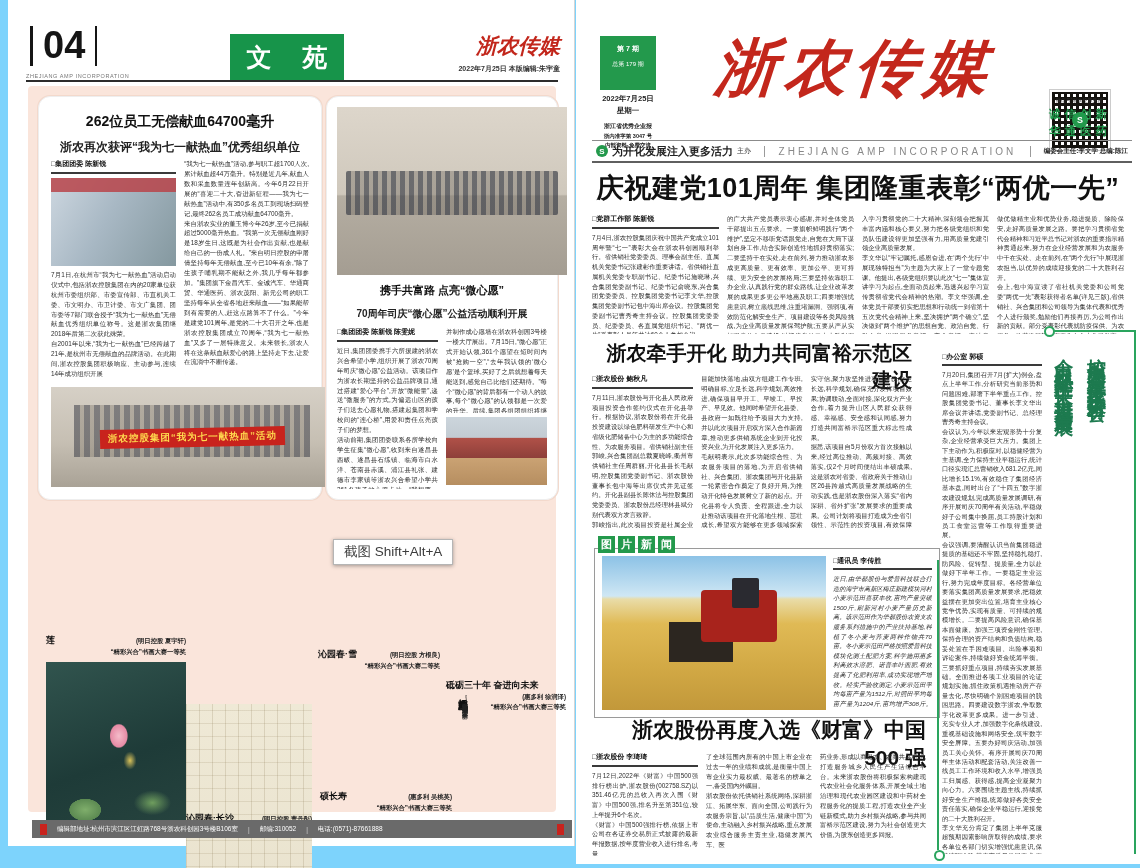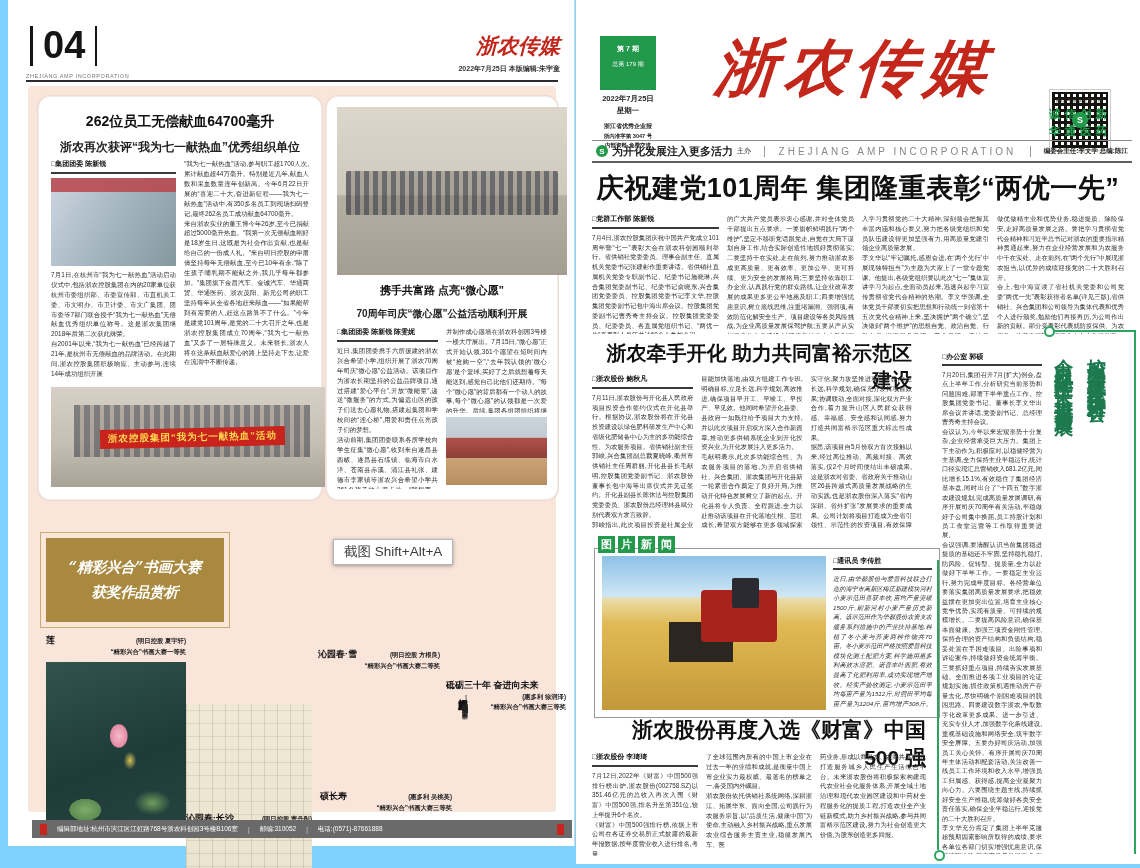--- a/index.html
+++ b/index.html
@@ -94,20 +94,21 @@
 </head>
 <body>
 
 <div id="canvas">
 
   <div class="page" id="page-left">
 
     <div class="abs pnum" style="left:22px;top:26px;">04</div>
     <div class="abs" style="left:18px;top:73px;font-size:5.5px;color:#777;letter-spacing:.6px;">ZHEJIANG AMP INCORPORATION</div>
     <div class="abs header-line" style="left:18px;top:80px;width:532px;"></div>
+    <div class="abs sec-box" style="left:222px;top:34px;width:102px;height:46px;">文 苑</div>
     <div class="abs red-logo" style="left:420px;top:32px;width:132px;font-size:21px;text-align:right;">浙农传媒</div>
     <div class="abs" style="left:360px;top:64px;width:192px;font-size:7px;font-weight:bold;color:#333;text-align:right;">2022年7月25日  本版编辑:朱宇童</div>
 
     <div class="abs pink" style="left:20px;top:86px;width:528px;height:726px;"></div>
 
     <div class="abs card" style="left:30px;top:96px;width:282px;height:402px;">
       <div class="abs a-title" style="left:8px;right:8px;top:16px;">262位员工无偿献血64700毫升</div>
       <div class="abs a-sub" style="left:8px;right:8px;top:42px;">浙农再次获评“我为七一献热血”优秀组织单位</div>
       <div class="abs cols" style="left:12px;right:12px;top:62px;height:222px;">
         <div class="col">
@@ -135,24 +136,20 @@
 活动前期,集团团委联系各所学校向学生征集“微心愿”,收到来自遂昌县西畈、遂昌县石练镇、临海市白水洋、苍南县赤溪、浦江县礼张、建德市李家镇等浙农兴合希望小学共361名孩子的心愿卡片。“我想要一双nb鞋”“我想要科学手工袋”——一张张手写的心愿卡片,透露着孩子们稚嫩真诚的愿望。
 集团团委将361张心愿卡分类整理,</div>
         </div>
         <div class="col">
           <div class="jt" style="height:86px;overflow:hidden;">并制作成心愿墙在浙农科创园3号楼一楼大厅展出。7月15日,“微心愿”正式开始认领,361个愿望在短时间内被“抢购一空”,“去年我认领的‘微心愿’是个篮球,买好了之后就想着每天能送到,感觉自己比他们还期待。”每个“微心愿”的背后都有一个动人的故事,每个“微心愿”的认领都是一次爱的升华。后续,集团各组团组织将继续做好礼物收集、分类与整理工作,并在开学后为孩子们送上心愿礼物。</div>
           <div class="ph ph-class" style="height:68px;margin-top:4px;"></div>
         </div>
       </div>
     </div>
 
-    <div class="abs gold-box" style="left:38px;top:538px;width:178px;height:84px;">
-      <div>“精彩兴合”书画大赛</div>
-      <div>获奖作品赏析</div>
-    </div>
 
     <div class="abs" style="left:38px;top:634px;width:140px;">
       <div class="cap-row">
         <span class="cap-title">莲</span>
         <span class="cap-credit">(明日控股  夏宇轩)</span>
       </div>
       <div class="cap-award">“精彩兴合”书画大赛一等奖</div>
     </div>
     <div class="abs ph ph-lotus" style="left:38px;top:662px;width:140px;height:176px;"></div>
 

